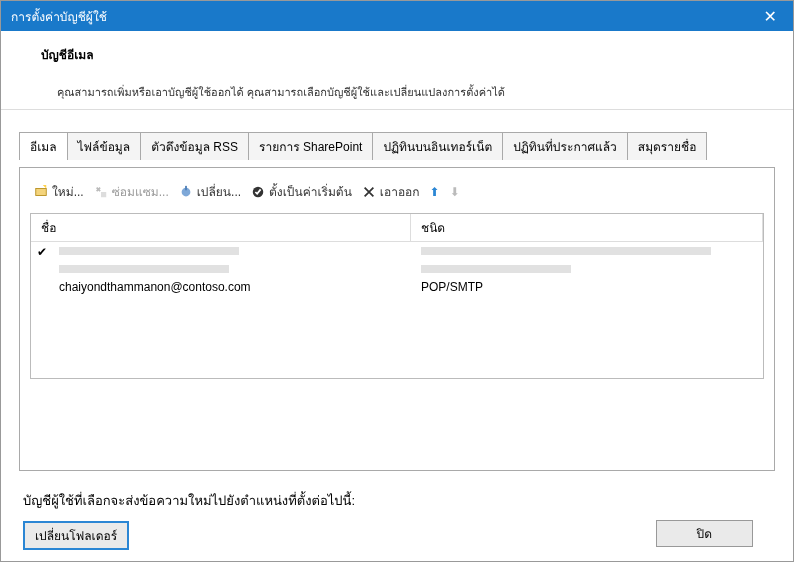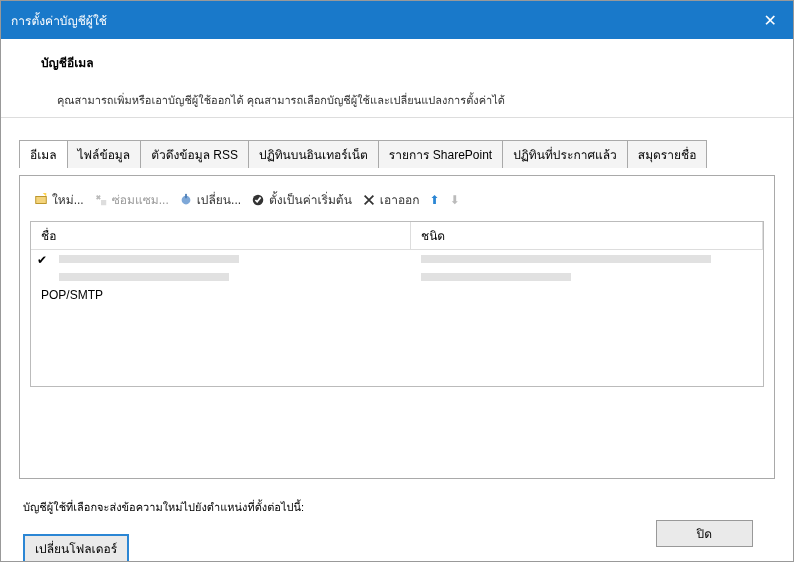--- a/index.html
+++ b/index.html
@@ -1,17 +1,17 @@
 <!DOCTYPE html>
 <html><head>
 <meta charset="utf-8">
 <style>
 * { box-sizing: border-box; margin: 0; padding: 0; font-family: "Segoe UI", Tahoma, sans-serif; }
 body { background: #fff; width: 794px; height: 562px; position: relative; border: 1px solid #999; }
-.titlebar { background: #1979ca; color: #fff; height: 38px; display: flex; align-items: center; padding: 0 10px; font-size: 12px; }
+.titlebar { background: #1979ca; color: #fff; height: 30px; display: flex; align-items: center; padding: 0 10px; font-size: 12px; }
 .titlebar .title { flex: 1; }
 .titlebar .close { font-size: 16px; font-weight: 300; cursor: pointer; padding: 0 6px; }
 .header-area { padding: 14px 40px 8px 40px; border-bottom: 1px solid #ddd; }
 .header-title { font-size: 12px; font-weight: 600; margin-bottom: 19px; }
 .header-desc { font-size: 11px; color: #333; padding-left: 16px; margin-top: 16px; }
 .tabs { display: flex; padding: 8px 18px; margin-top: 14px; font-size: 12px; }
 .tab { padding: 4px 10px; border: 1px solid #a9a9a9; border-bottom: none; background: #f4f4f4; margin-right: -1px; cursor: pointer; position: relative; }
 .tab.active { background: #fff; z-index: 2; }
 .tab-body { border: 1px solid #a9a9a9; margin: 0 18px 0 18px; padding: 14px 10px 6px 10px; font-size: 12px; position: relative; top: -1px; height: 304px; }
 .toolbar { display: flex; align-items: center; gap: 10px; padding: 0 4px 8px 4px; border-bottom: 0; }
@@ -26,21 +26,21 @@
 .list-rows { }
 .row { display: flex; align-items: center; font-size: 12px; }
 .row .c1 { width: 380px; padding: 2px 10px 2px 28px; position: relative; }
 .row .c2 { flex: 1; padding: 2px 10px; }
 .row .check { position: absolute; left: 6px; top: 3px; font-size: 12px; }
 .row.ghost .bar { display: inline-block; height: 8px; background: #e1e1e1; }
 .row.ghost .c1 .bar { width: 180px; }
 .row.ghost .c2 .bar { width: 290px; }
 .row.ghost.r2 .c1 .bar { width: 170px; }
 .row.ghost.r2 .c2 .bar { width: 150px; }
-.below-text { margin: 18px 22px 14px 22px; font-size: 11px; }
+.below-text { margin: 18px 22px 6px 22px; font-size: 13px; }
 .change-btn { margin: 4px 22px; border: 2px solid #2b86d4; background: #eaeaea; padding: 3px 10px; font-size: 12px; cursor: pointer; display: inline-block; }
 .close-btn { position: absolute; right: 40px; bottom: 14px; border: 1px solid #999; background: #eaeaea; padding: 3px 40px; font-size: 12px; cursor: pointer; }
 .arrow { font-size: 12px; }
 </style>
 </head>
 <body>
 
 
 
 <div class="titlebar">
@@ -50,22 +50,22 @@
 
 <div class="header-area">
   <div class="header-title">บัญชีอีเมล</div>
   <div class="header-desc">คุณสามารถเพิ่มหรือเอาบัญชีผู้ใช้ออกได้ คุณสามารถเลือกบัญชีผู้ใช้และเปลี่ยนแปลงการตั้งค่าได้</div>
 </div>
 
 <div class="tabs">
   <div class="tab active">อีเมล</div>
   <div class="tab">ไฟล์ข้อมูล</div>
   <div class="tab">ตัวดึงข้อมูล RSS</div>
+  <div class="tab">รายการ SharePoint</div>
   <div class="tab">ปฏิทินบนอินเทอร์เน็ต</div>
-  <div class="tab">รายการ SharePoint</div>
   <div class="tab">ปฏิทินที่ประกาศแล้ว</div>
   <div class="tab">สมุดรายชื่อ</div>
 </div>
 
 <div class="tab-body">
   <div class="toolbar">
     <div class="tbtn">
       <svg viewBox="0 0 16 16">
           <rect x="2" y="4" width="12" height="8" fill="#f4d47c" stroke="#b58c1a"></rect>
           <polygon points="10,0 14,0 14,4 12,2" fill="#ffd24d"></polygon>
@@ -115,20 +115,21 @@
     <div class="list-rows">
       <div class="row ghost">
         <div class="c1"><span class="check">✔</span><span class="bar"></span></div>
         <div class="c2"><span class="bar"></span></div>
       </div>
       <div class="row ghost r2">
         <div class="c1"><span class="bar"></span></div>
         <div class="c2"><span class="bar"></span></div>
       </div>
       <div class="row">
+        <div class="c1">chaiyondthammanon@contoso.com</div>
         <div class="c2">POP/SMTP</div>
       </div>
     </div>
   </div>
 </div>
 
 <div class="below-text">บัญชีผู้ใช้ที่เลือกจะส่งข้อความใหม่ไปยังตำแหน่งที่ตั้งต่อไปนี้:</div>
 <div class="change-btn">เปลี่ยนโฟลเดอร์</div>
 
 <div class="close-btn">ปิด</div>

